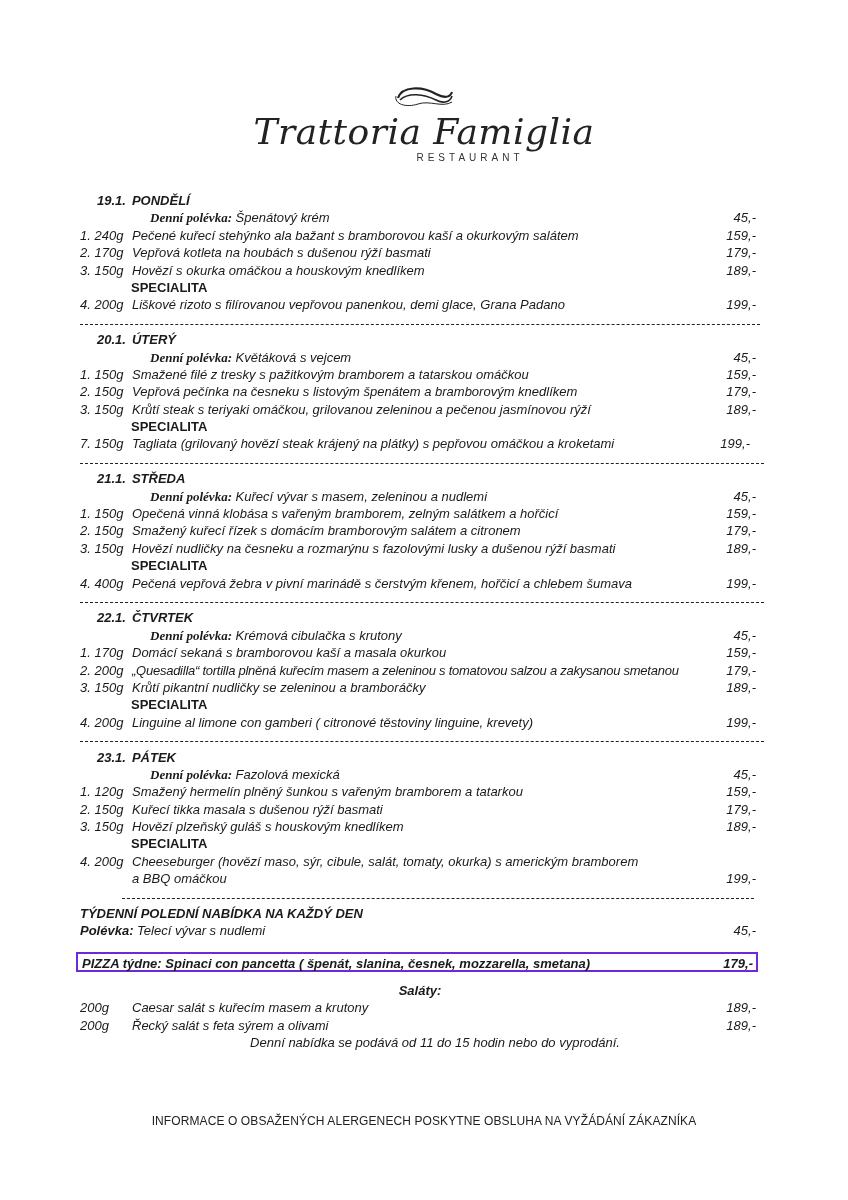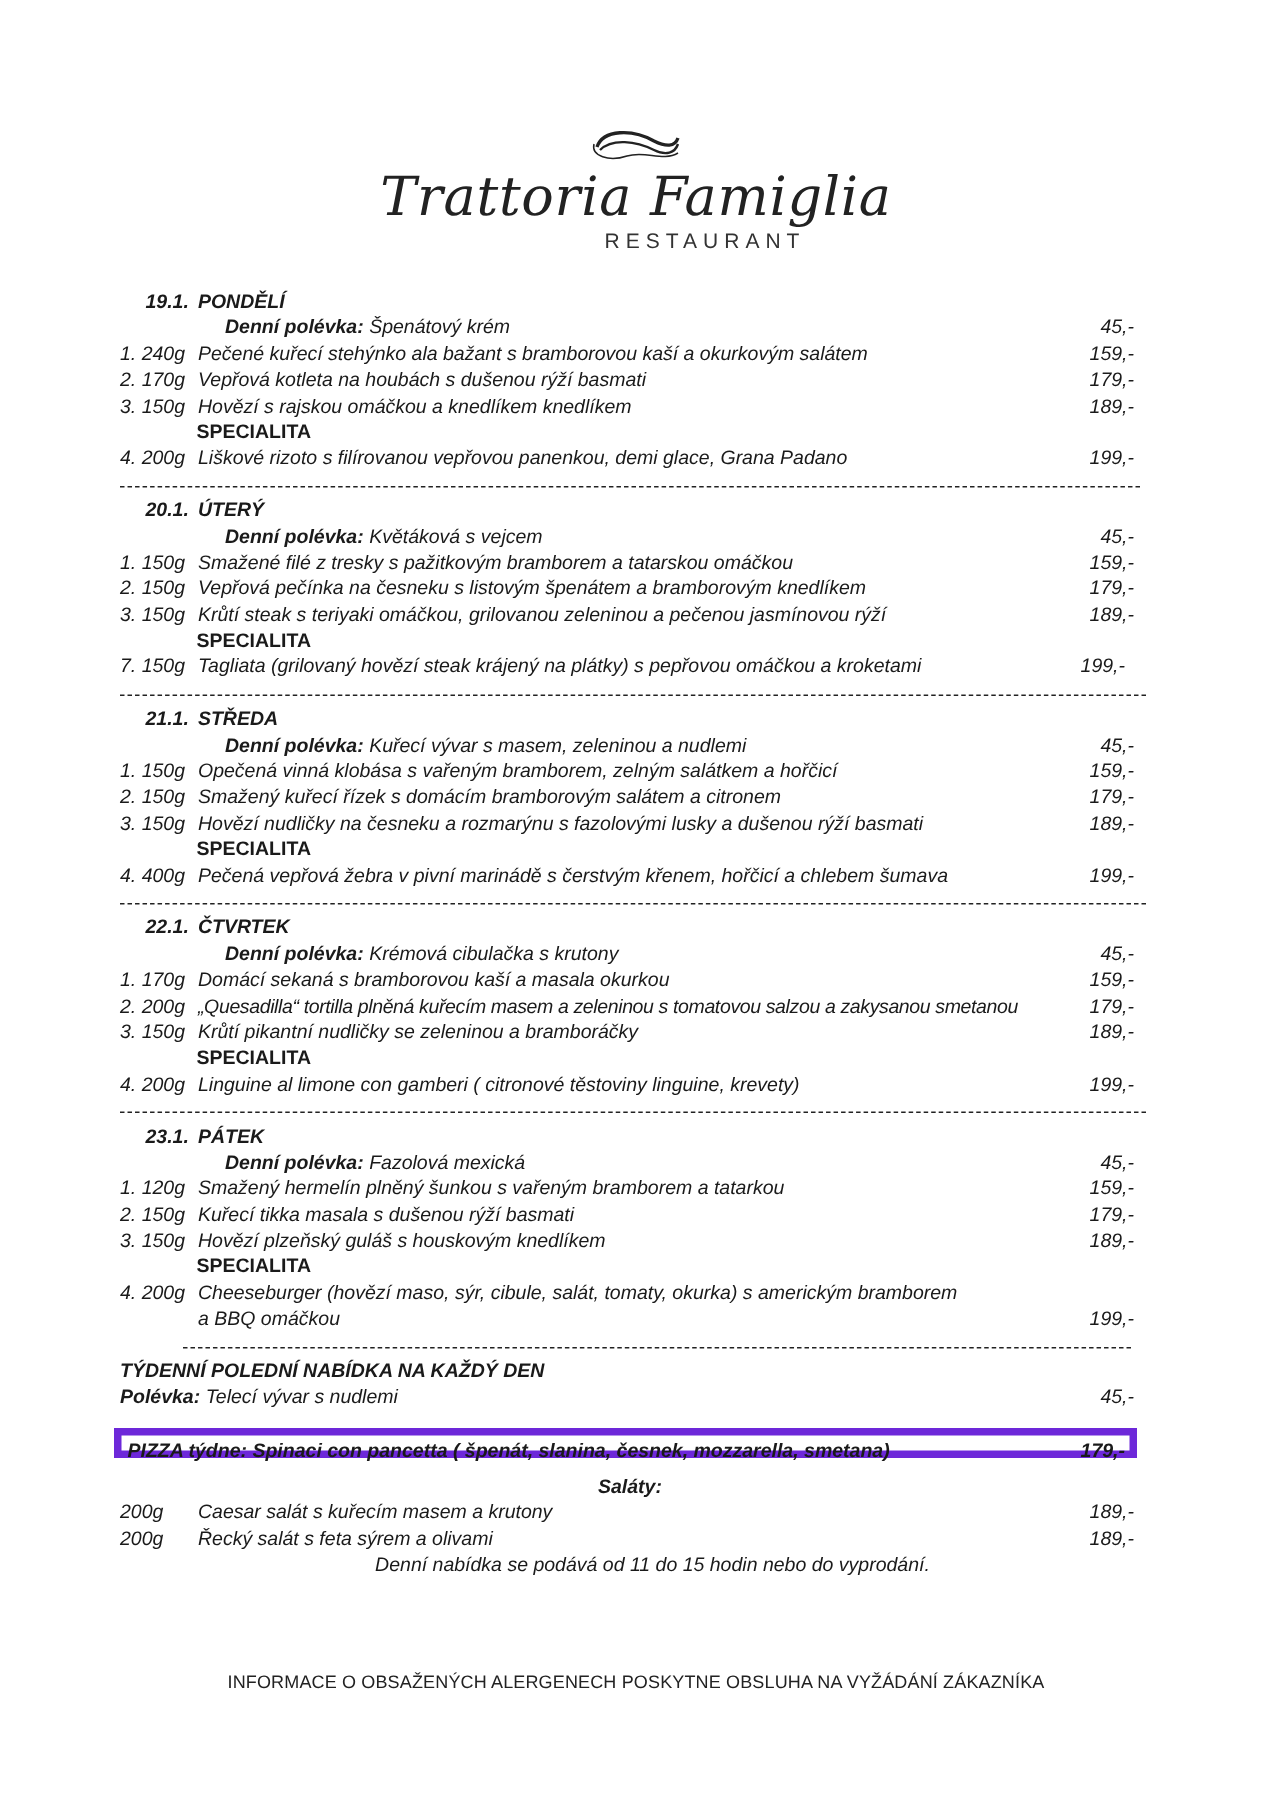--- a/index.html
+++ b/index.html
@@ -2,42 +2,42 @@
 <html><head>
 <meta charset="utf-8">
 <style>
   html, body { margin: 0; padding: 0; background: #ffffff; }
   body { width: 848px; height: 1200px; position: relative; overflow: hidden;
          font-family: "Liberation Sans", "DejaVu Sans", sans-serif; color: #1a1a1a; }
   .logo { position: absolute; left: 0; top: 84px; width: 848px; text-align: center; }
   .logo-swirl { display: block; margin: 0 auto; width: 64px; height: 26px; }
   .logo-name { font-family: "DejaVu Serif", "Liberation Serif", serif; font-style: italic;
                font-size: 36px; letter-spacing: 0.5px; color: #222; margin-top: 2px; line-height: 40px; }
-  .logo-sub { font-family: "Liberation Sans", sans-serif; font-size: 14px; letter-spacing: 4px;
+  .logo-sub { font-family: "Liberation Sans", sans-serif; font-size: 10px; letter-spacing: 4px;
               color: #333; margin-top: 0px; padding-left: 92px; }
 
   .menu { position: absolute; left: 80px; top: 192px; width: 680px;
           font-size: 13px; font-style: italic; line-height: 17.4px; }
   .row { position: relative; height: 17.4px; white-space: nowrap; }
   .day-head { font-weight: bold; padding-left: 17px; }
   .day-head .date { margin-right: 6px; }
   .soup { padding-left: 70px; }
-  .soup b { font-weight: bold; }
+  .soup b { font-weight: bold; font-family: Liberation Serif, serif; }
   .num { display: inline-block; width: 52px; }
   .price { position: absolute; right: 4px; top: 0; }
   .spec { font-weight: bold; font-style: normal; padding-left: 51px; }
   .cont { padding-left: 52px; }
   .dash { height: 17.4px; position: relative; }
   .dash::after { content: ""; position: absolute; left: 0; right: 0; top: 10px;
                  border-top: 1.4px dashed #222; }
   .dash.short::after { left: 42px; right: 6px; }
   .dash.wide::after { right: -4px; }
   .weekly-head { font-weight: bold; }
   .pizza { position: relative; margin-top: 12px; margin-left: -4px; width: 682px; height: 20px;
-           border: 5px solid #6d28d9; font-weight: bold; line-height: 20px; padding-left: 4px; box-sizing: border-box; }
+           border: 2px solid #6d28d9; font-weight: bold; line-height: 20px; padding-left: 4px; box-sizing: border-box; }
   .pizza .price { right: 3px; }
   .salads-head { font-weight: bold; margin-top: 10px; text-align: center; }
   .sal-w { display: inline-block; width: 52px; }
   .note { text-align: center; padding-left: 30px; }
   .footer { position: absolute; left: 0; width: 848px; top: 1114px; text-align: center;
             font-size: 12px; font-style: normal; color: #222; letter-spacing: 0.1px; }
 </style>
 </head>
 <body>
 
@@ -51,21 +51,21 @@
   <div class="logo-sub">RESTAURANT</div>
 </div>
 
 <div class="menu">
 
   <div>
     <div class="row day-head"><span class="date">19.1.</span><span>PONDĚLÍ</span></div>
     <div class="row soup"><b>Denní polévka:</b> <span>Špenátový krém</span><span class="price">45,-</span></div>
     <div class="row"><span class="num">1. 240g</span><span>Pečené kuřecí stehýnko ala bažant s bramborovou kaší a okurkovým salátem</span><span class="price">159,-</span></div>
     <div class="row"><span class="num">2. 170g</span><span>Vepřová kotleta na houbách s dušenou rýží basmati</span><span class="price">179,-</span></div>
-    <div class="row"><span class="num">3. 150g</span><span>Hovězí s rajskou omáčkou a knedlíkem knedlíkem</span><span class="price">189,-</span></div>
+    <div class="row"><span class="num">3. 150g</span><span>Hovězí s okurka omáčkou a houskovým knedlíkem</span><span class="price">189,-</span></div>
     <div class="row spec">SPECIALITA</div>
     <div class="row"><span class="num">4. 200g</span><span>Liškové rizoto s filírovanou vepřovou panenkou, demi glace, Grana Padano</span><span class="price">199,-</span></div>
     <div class="dash"></div>
   </div>
 
   <div>
     <div class="row day-head"><span class="date">20.1.</span><span>ÚTERÝ</span></div>
     <div class="row soup"><b>Denní polévka:</b> <span>Květáková s vejcem</span><span class="price">45,-</span></div>
     <div class="row"><span class="num">1. 150g</span><span>Smažené filé z  tresky s pažitkovým bramborem a tatarskou omáčkou</span><span class="price">159,-</span></div>
     <div class="row"><span class="num">2. 150g</span><span>Vepřová pečínka na česneku s listovým špenátem a bramborovým knedlíkem</span><span class="price">179,-</span></div>

